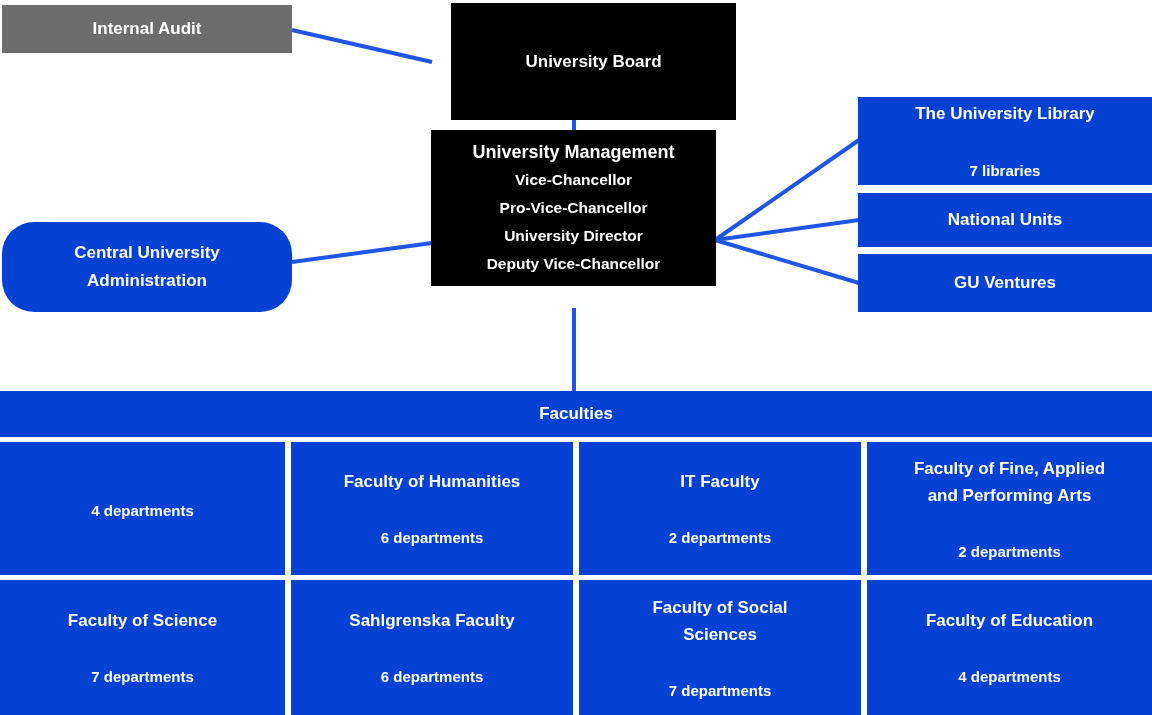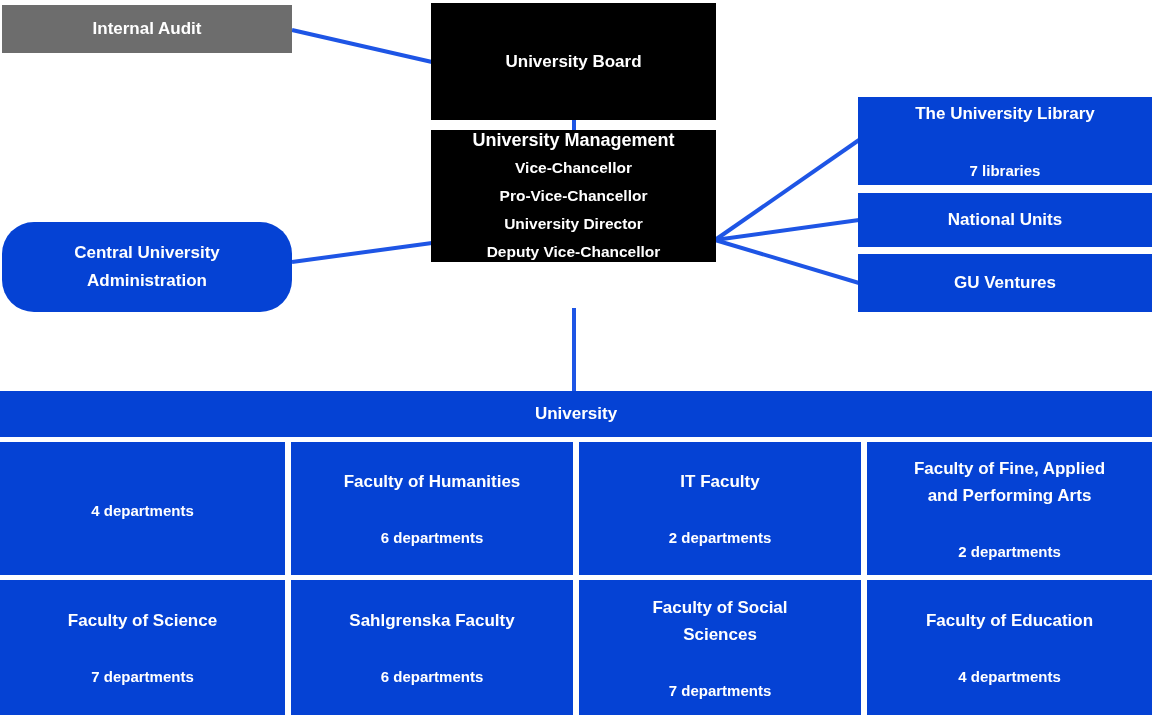--- a/index.html
+++ b/index.html
@@ -16,22 +16,22 @@
   .blue{background:#0542d4;gap:28px;}
   .black{background:#000000;}
   .gray{background:#6d6d6d;}
   .title{font-size:17px;line-height:28px;white-space:pre-line;}
   .title-sm{font-size:17px;line-height:27px;white-space:pre-line;}
   .detail{font-size:15px;line-height:22px;margin-top:4px;}
   .mgmt-title{font-size:18px;line-height:28px;}
   .mgmt-member{font-size:15.5px;line-height:28px;}
   
   .internal-audit{left:2px;top:5px;width:290px;height:48px;}
-  .university-board{left:431px;top:3px;width:285px;height:117px;}
-  .university-management{left:431px;top:130px;width:285px;height:132px;}
+  .university-board{left:451px;top:3px;width:285px;height:117px;}
+  .university-management{left:431px;top:130px;width:285px;height:156px;}
   .central-administration{left:2px;top:222px;width:290px;height:90px;border-radius:32px;}
   .library{left:858px;top:97px;width:294px;height:88px;}
   .national-units{left:858px;top:193px;width:294px;height:54px;}
   .gu-ventures{left:858px;top:254px;width:294px;height:58px;}
   .faculties-bar{left:0px;top:391px;width:1152px;height:46px;}
   
   .r1{top:442px;height:133px;}
   .r2{top:580px;height:135px;}
   .c1{left:0px;width:285px;}
   .c2{left:291px;width:282px;}
@@ -83,21 +83,21 @@
 
   <div class="box blue national-units">
     <div class="title">National Units</div>
   </div>
 
   <div class="box blue gu-ventures">
     <div class="title">GU Ventures</div>
   </div>
 
   <div class="box blue faculties-bar">
-    <div class="title">University</div>
+    <div class="title">Faculties</div>
   </div>
 
   <div class="box blue r1 c1">
     <div class="detail">4 departments</div>
   </div>
 
   <div class="box blue r1 c2">
     <div class="title-sm">Faculty of Humanities</div>
     <div class="detail">6 departments</div>
   </div>

